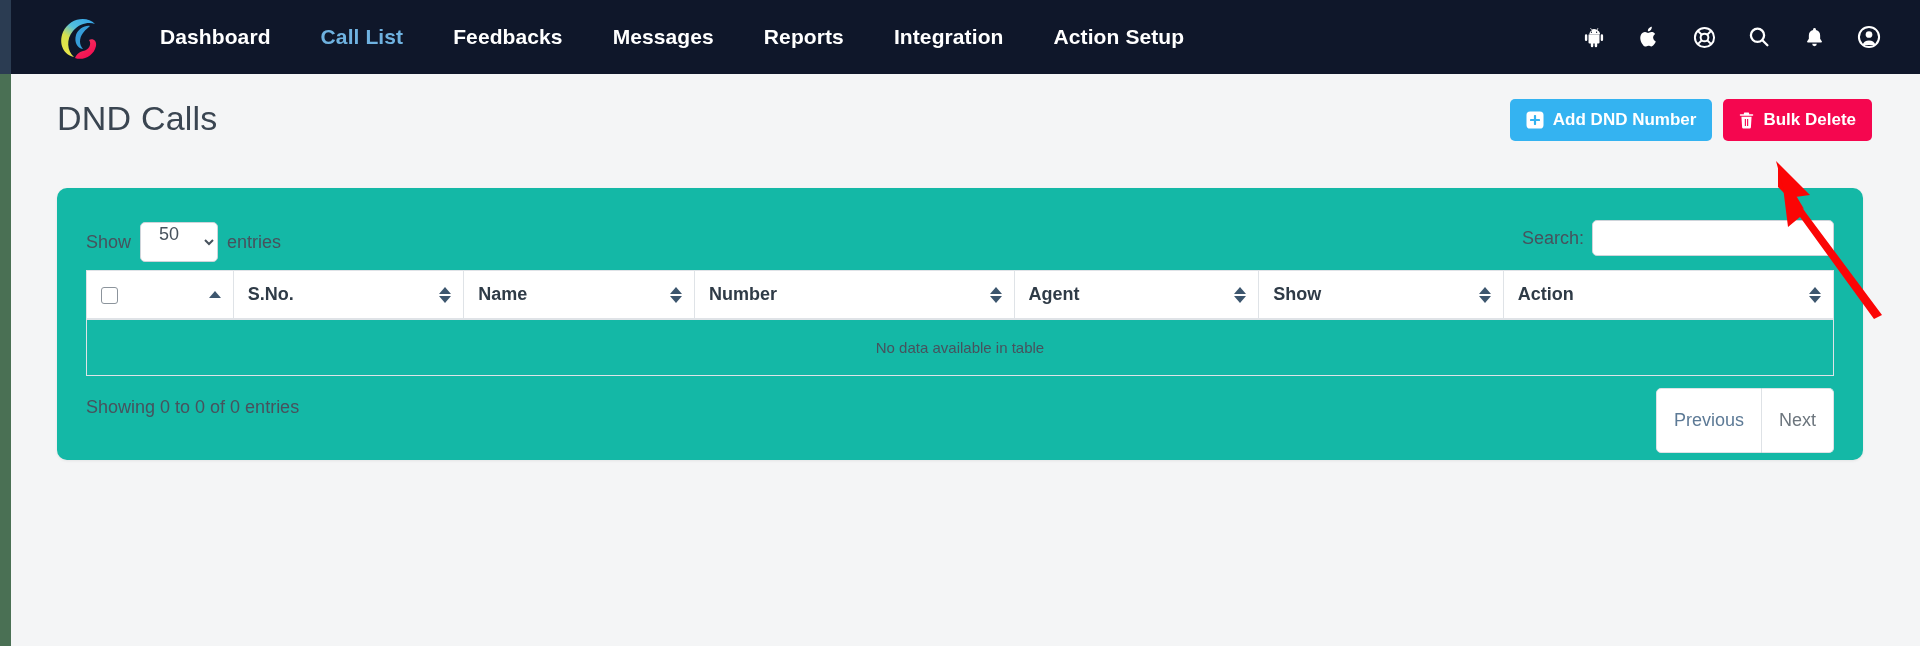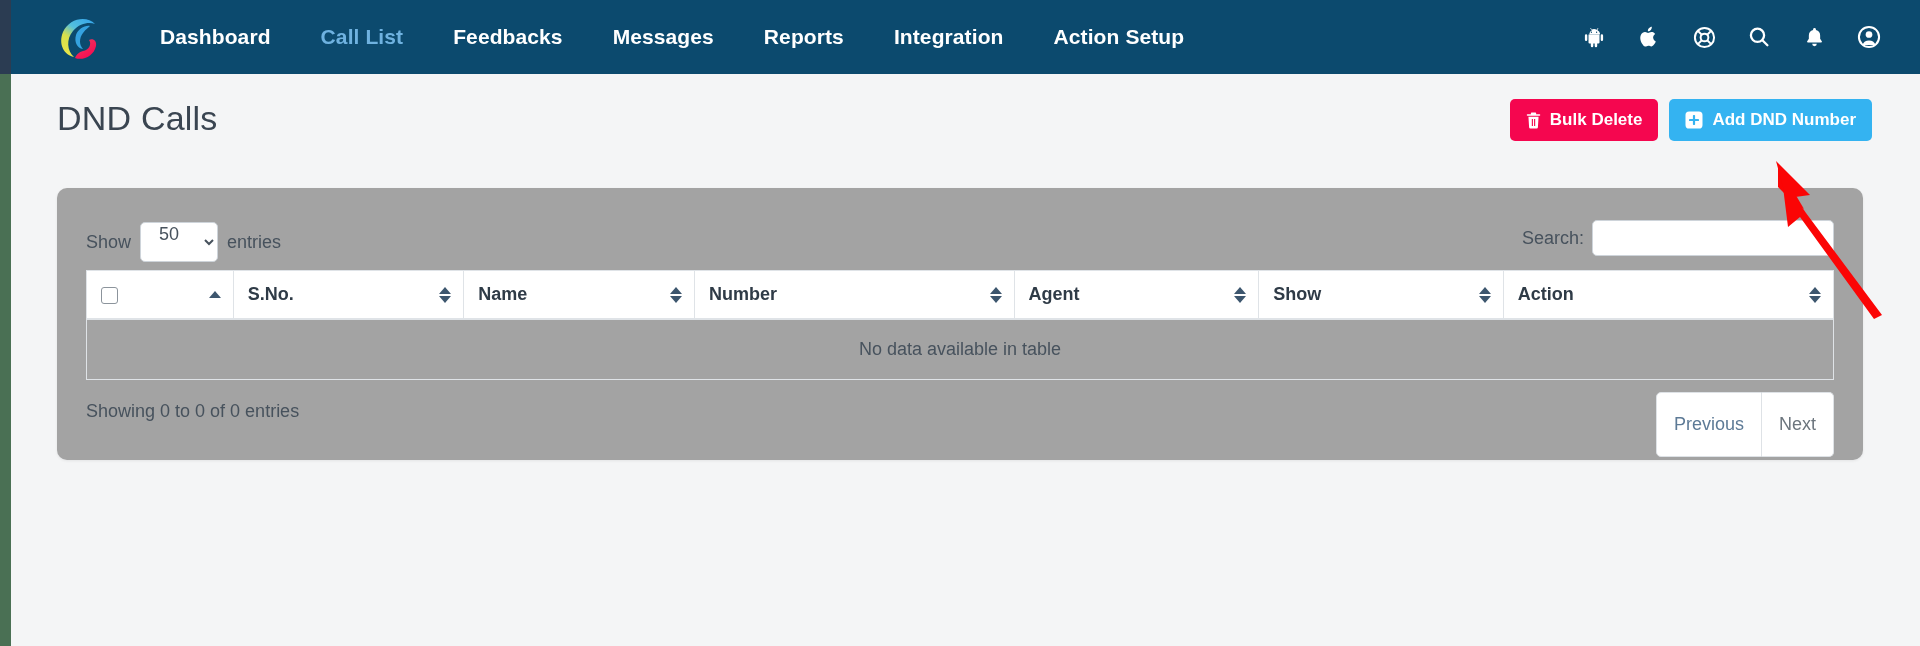--- a/index.html
+++ b/index.html
@@ -27,21 +27,21 @@
     position: absolute; left: 0; top: 0;
     width: 11px; height: 74px;
     background: #2b3c52;
   }
 
   
   .navbar {
     position: absolute;
     left: 11px; top: 0;
     width: 1909px; height: 74px;
-    background: #0c4a6e;
+    background: #0f172a;
     display: flex;
     align-items: center;
     z-index: 4;
   }
   .brand {
     margin-left: 44px;
     width: 50px; height: 50px;
     display: flex; align-items: center; justify-content: center;
     flex: 0 0 auto;
   }
@@ -116,21 +116,21 @@
   .btn-delete { background: #f5064f; }
   .btn-add    { background: #34b3f1; }
   .btn svg { display:block; }
 
   
   .card {
     position: absolute;
     left: 57px; top: 188px;
     width: 1806px;
     height: 272px;
-    background: #a3a3a3;
+    background: #14b8a6;
     border-radius: 10px;
     box-shadow: 0 1px 3px rgba(0,0,0,0.07);
   }
   .card-inner {
     position: relative;
     padding: 26px 29px 0 29px;
   }
 
   
   .controls {
@@ -234,21 +234,21 @@
     background: #ffffff;
     display: inline-block;
     vertical-align: middle;
     cursor: pointer;
     appearance: none;
     -webkit-appearance: none;
     margin: 0;
   }
   table.dt td.empty {
     text-align: center;
-    font-size: 18px;
+    font-size: 15px;
     color: #47525d;
     padding: 19px 0;
     border: 1px solid #dfe3e7;
     border-top: none;
   }
 
   
   .table-footer {
     position: relative;
     height: 64px;
@@ -374,38 +374,38 @@
         </svg>
       </div>
 
     </div>
   </div>
 
   <div class="page-header">
     <div class="page-title">DND Calls</div>
 
     <div class="header-actions">
-      <button class="btn btn-delete">
-        <span>
-          <svg width="15" height="17" viewBox="0 0 16 18" fill="#ffffff">
-            <path d="M6 0.5h4a.8.8 0 0 1 .8.8V2.2h3.6a.8.8 0 0 1 0 1.6H1.6a.8.8 0 0 1 0-1.6h3.6V1.3A.8.8 0 0 1 6 .5zM2.6 5h10.8l-.7 11.2a1.4 1.4 0 0 1-1.4 1.3H4.7a1.4 1.4 0 0 1-1.4-1.3zM6.2 7.3v7.6h1.2V7.3zm2.4 0v7.6h1.2V7.3z"></path>
-          </svg>
-        </span>
-        <span>Bulk Delete</span>
-      </button>
-
       <button class="btn btn-add">
         <span>
           <svg width="18" height="18" viewBox="0 0 18 18">
             <rect x="0.5" y="0.5" width="17" height="17" rx="3.6" fill="#ffffff"></rect>
             <rect x="7.9" y="4" width="2.2" height="10" rx="0.7" fill="#34b3f1"></rect>
             <rect x="4" y="7.9" width="10" height="2.2" rx="0.7" fill="#34b3f1"></rect>
           </svg>
         </span>
         <span>Add DND Number</span>
+      </button>
+
+      <button class="btn btn-delete">
+        <span>
+          <svg width="15" height="17" viewBox="0 0 16 18" fill="#ffffff">
+            <path d="M6 0.5h4a.8.8 0 0 1 .8.8V2.2h3.6a.8.8 0 0 1 0 1.6H1.6a.8.8 0 0 1 0-1.6h3.6V1.3A.8.8 0 0 1 6 .5zM2.6 5h10.8l-.7 11.2a1.4 1.4 0 0 1-1.4 1.3H4.7a1.4 1.4 0 0 1-1.4-1.3zM6.2 7.3v7.6h1.2V7.3zm2.4 0v7.6h1.2V7.3z"></path>
+          </svg>
+        </span>
+        <span>Bulk Delete</span>
       </button>
     </div>
   </div>
 
   <div class="card">
     <div class="card-inner">
 
       <div class="controls">
         <div class="show-entries">
           <span>Show</span>

